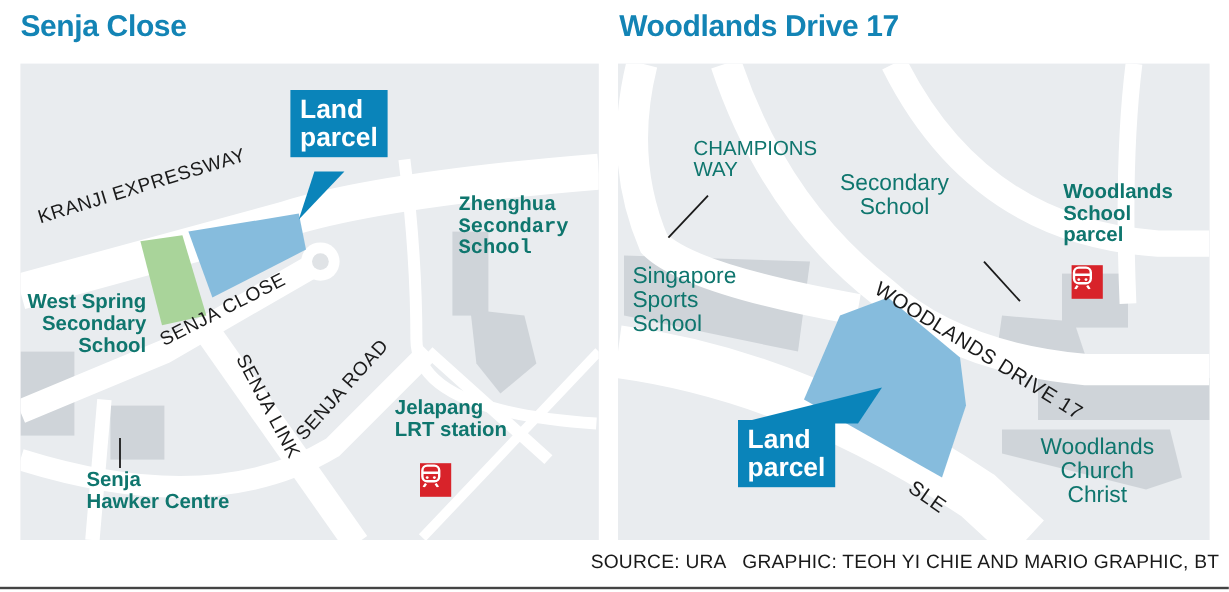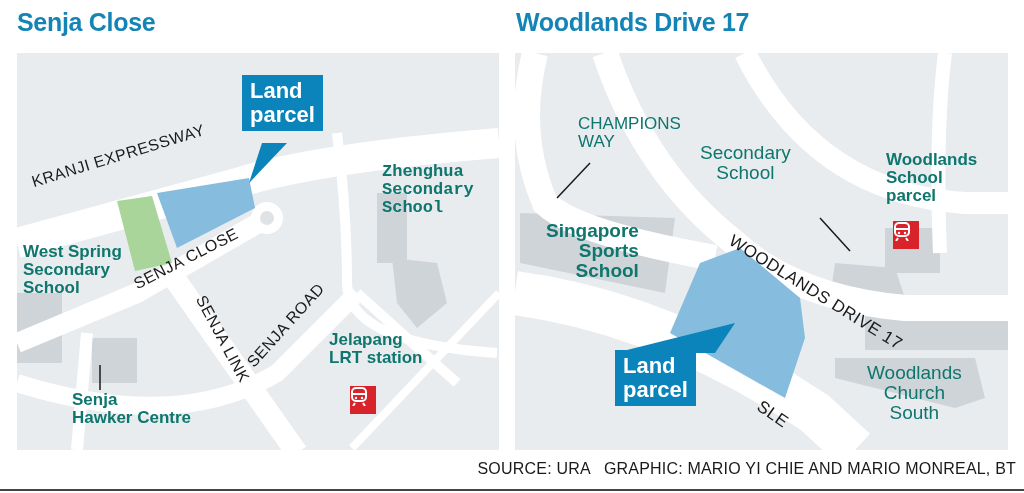--- a/index.html
+++ b/index.html
@@ -54,21 +54,21 @@
   </div>
   <div class="road" style="left:18px; top:120px; transform: rotate(-17deg);">KRANJI EXPRESSWAY</div>
   <div class="road" style="left:122px; top:222px; transform: rotate(-27deg);">SENJA CLOSE</div>
   <div class="road" style="left:175px; top:230px; transform: rotate(62deg);">SENJA LINK</div>
   <div class="road" style="left:240px; top:300px; transform: rotate(-48deg);">SENJA ROAD</div>
   <div class="lbl b" style="left:365px; top:110px;font-family:Liberation Mono, monospace;">
     <div>Zhenghua</div>
       <div>Secondary</div>
       <div>School</div>
   </div>
-  <div class="lbl b" style="left:6px; top:190px;">
+  <div class="lbl b" style="left:6px; top:190px;text-align:right;">
     <div>West Spring</div>
       <div>Secondary</div>
       <div>School</div>
   </div>
   <div class="lbl b" style="left:55px; top:338px;">
     <div>Senja</div>
       <div>Hawker Centre</div>
   </div>
   <div class="lbl b" style="left:312px; top:278px;">
     <div>Jelapang</div>
@@ -120,36 +120,36 @@
   <div class="road" style="left:238px; top:340px; transform: rotate(35deg); font-size:17px;">SLE</div>
   <div class="lbl r" style="left:185px; top:90px; text-align:center;">
       <div>Secondary</div>
       <div>School</div>
   </div>
   <div class="lbl b" style="left:371px; top:98px;">
     <div>Woodlands</div>
       <div>School</div>
       <div>parcel</div>
   </div>
-  <div class="lbl r" style="left:31px; top:168px; text-align:right;font-weight:bold;">
+  <div class="lbl r" style="left:12px; top:168px; text-align:left;">
     <div>Singapore</div>
       <div>Sports</div>
       <div>School</div>
   </div>
   <div class="lbl r" style="left:352px; top:310px; text-align:center;">
     <div>Woodlands</div>
       <div>Church</div>
-      <div>South</div>
+      <div>Christ</div>
   </div>
   <div class="station" style="left:378px; top:168px;">
     <svg width="18" height="20" viewBox="0 0 18 20">
         <rect x="2" y="2" width="14" height="13" rx="4" fill="none" stroke="#fff" stroke-width="2"></rect>
         <line x1="2" y1="8" x2="16" y2="8" stroke="#fff" stroke-width="2"></line>
         <circle cx="6" cy="12" r="1.2" fill="#fff"></circle>
         <circle cx="12" cy="12" r="1.2" fill="#fff"></circle>
         <line x1="5" y1="17" x2="3" y2="20" stroke="#fff" stroke-width="2"></line>
         <line x1="13" y1="17" x2="15" y2="20" stroke="#fff" stroke-width="2"></line>
       </svg>
   </div>
 </div>
 
-<div class="footer" style="white-space:pre;">SOURCE: URA   GRAPHIC: MARIO YI CHIE AND MARIO MONREAL, BT</div>
+<div class="footer" style="white-space:pre;">SOURCE: URA   GRAPHIC: TEOH YI CHIE AND MARIO GRAPHIC, BT</div>
 <div class="rule"></div>
 
 </body></html>

